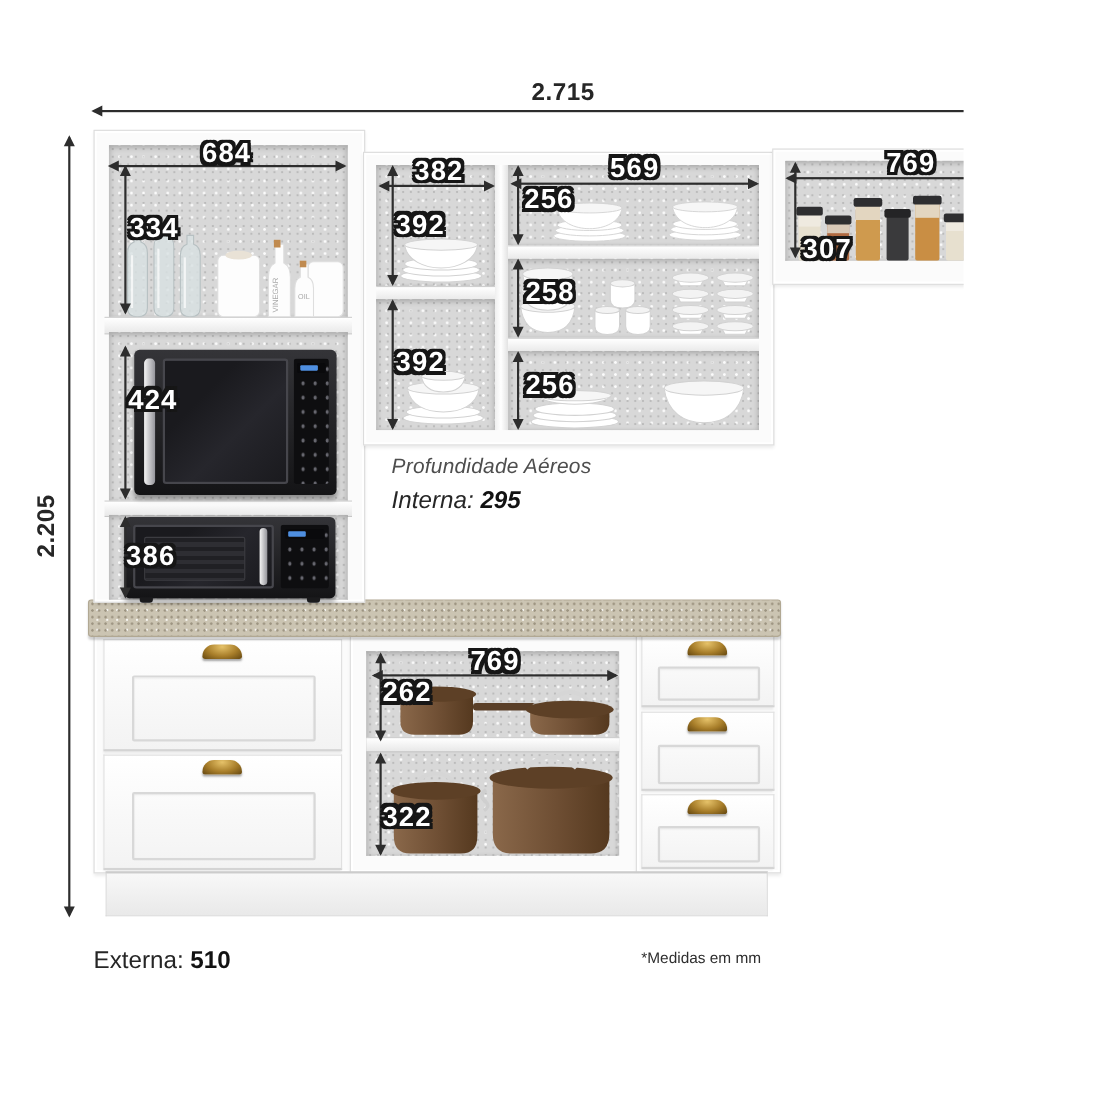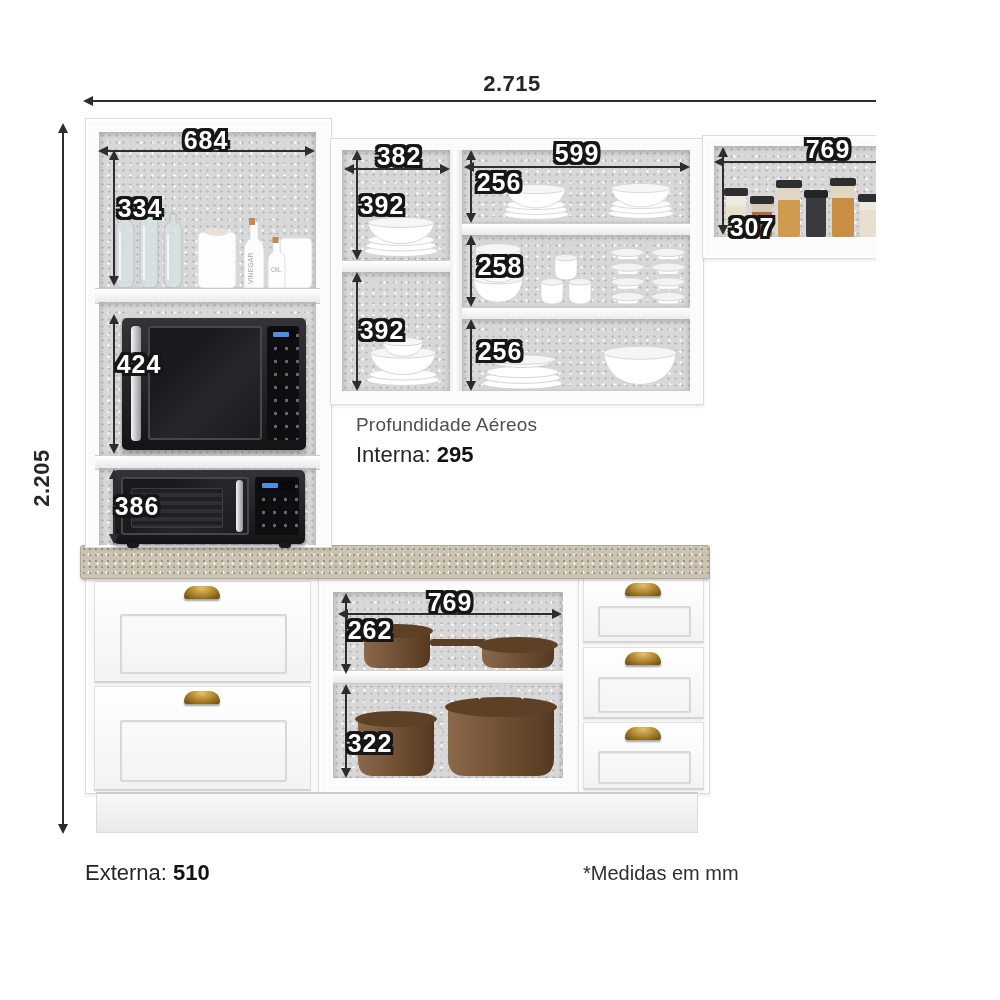--- a/index.html
+++ b/index.html
@@ -47,21 +47,21 @@
                 -2px -2px 0 #161616,2px -2px 0 #161616,-2px 2px 0 #161616,2px 2px 0 #161616;}
   .odlabel{position:absolute;transform:translate(-50%,-50%);font-size:22px;font-weight:700;
            color:#262626;white-space:nowrap;letter-spacing:.5px;}
   .odlabel.vert{transform:translate(-50%,-50%) rotate(-90deg);}
 
   
   .note{position:absolute;color:#262626;}
   .note .ttl{font-size:19px;color:#4e4e4e;margin-bottom:6px;letter-spacing:.2px;}
   .note .ln{font-size:22px;margin-top:2px;}
   .note .ln b{font-weight:700;color:#121212;}
-  .units{position:absolute;font-size:20px;color:#2e2e2e;}
+  .units{position:absolute;font-size:14px;color:#2e2e2e;}
 
   
   .mw{position:absolute;background:linear-gradient(#343438,#141416);border-radius:5px;
       box-shadow:0 3px 5px rgba(0,0,0,.35);}
   .mw .door{position:absolute;border:2px solid #46464c;border-radius:3px;
       background:linear-gradient(135deg,#1a1a1e 30%,#26262c 60%,#1a1a1e);}
   .mw .bar{position:absolute;width:10px;border-radius:4px;background:linear-gradient(90deg,#f5f5f5,#94949a);}
   .mw .panel{position:absolute;background:#0e0e10;border-radius:3px;
       background-image:radial-gradient(#66666e 1.3px,transparent 1.8px);
       background-size:11px 13px;background-position:3px 16px;}
@@ -339,41 +339,41 @@
   <div class="dimv" style="left:113px;top:471px;height:71px;"></div>
   <div class="dlabel" style="left:137px;top:506px;">386</div>
 
   <div class="dimh" style="left:346px;top:168px;width:102px;"></div>
   <div class="dlabel" style="left:399px;top:156px;">382</div>
   <div class="dimv" style="left:356px;top:152px;height:106px;"></div>
   <div class="dlabel" style="left:382px;top:205px;">392</div>
   <div class="dimv" style="left:356px;top:274px;height:115px;"></div>
   <div class="dlabel" style="left:382px;top:330px;">392</div>
   <div class="dimh" style="left:466px;top:166px;width:222px;"></div>
-  <div class="dlabel" style="left:577px;top:153px;">599</div>
+  <div class="dlabel" style="left:577px;top:153px;">569</div>
   <div class="dimv" style="left:470px;top:152px;height:69px;"></div>
   <div class="dlabel" style="left:499px;top:182px;">256</div>
   <div class="dimv" style="left:470px;top:237px;height:68px;"></div>
   <div class="dlabel" style="left:500px;top:266px;">258</div>
   <div class="dimv" style="left:470px;top:321px;height:68px;"></div>
   <div class="dlabel" style="left:500px;top:351px;">256</div>
 
   <div class="dimh" style="left:716px;top:161px;width:212px;"></div>
   <div class="dlabel" style="left:828px;top:149px;">769</div>
   <div class="dimv" style="left:722px;top:149px;height:84px;"></div>
   <div class="dlabel" style="left:752px;top:187px;margin-top:40px;">307</div>
 
   <div class="dimh" style="left:340px;top:613px;width:220px;"></div>
   <div class="dlabel" style="left:450px;top:602px;">769</div>
   <div class="dimv" style="left:345px;top:595px;height:77px;"></div>
   <div class="dlabel" style="left:370px;top:630px;">262</div>
   <div class="dimv" style="left:345px;top:686px;height:90px;"></div>
   <div class="dlabel" style="left:370px;top:731px;margin-top:12px;">322</div>
 
-  <div class="note" style="left:356px;top:414px;">
+  <div class="note" style="left:356px;top:414px;font-style:italic;">
     <div class="ttl">Profundidade Aéreos</div>
     <div class="ln"><span>Interna:</span> <b>295</b></div>
   </div>
 
   <div class="note" style="left:85px;top:858px;">
     <div class="ln"><span>Externa:</span> <b>510</b></div>
   </div>
 
   <div class="units" style="left:583px;top:862px;">*Medidas em mm</div>
 

